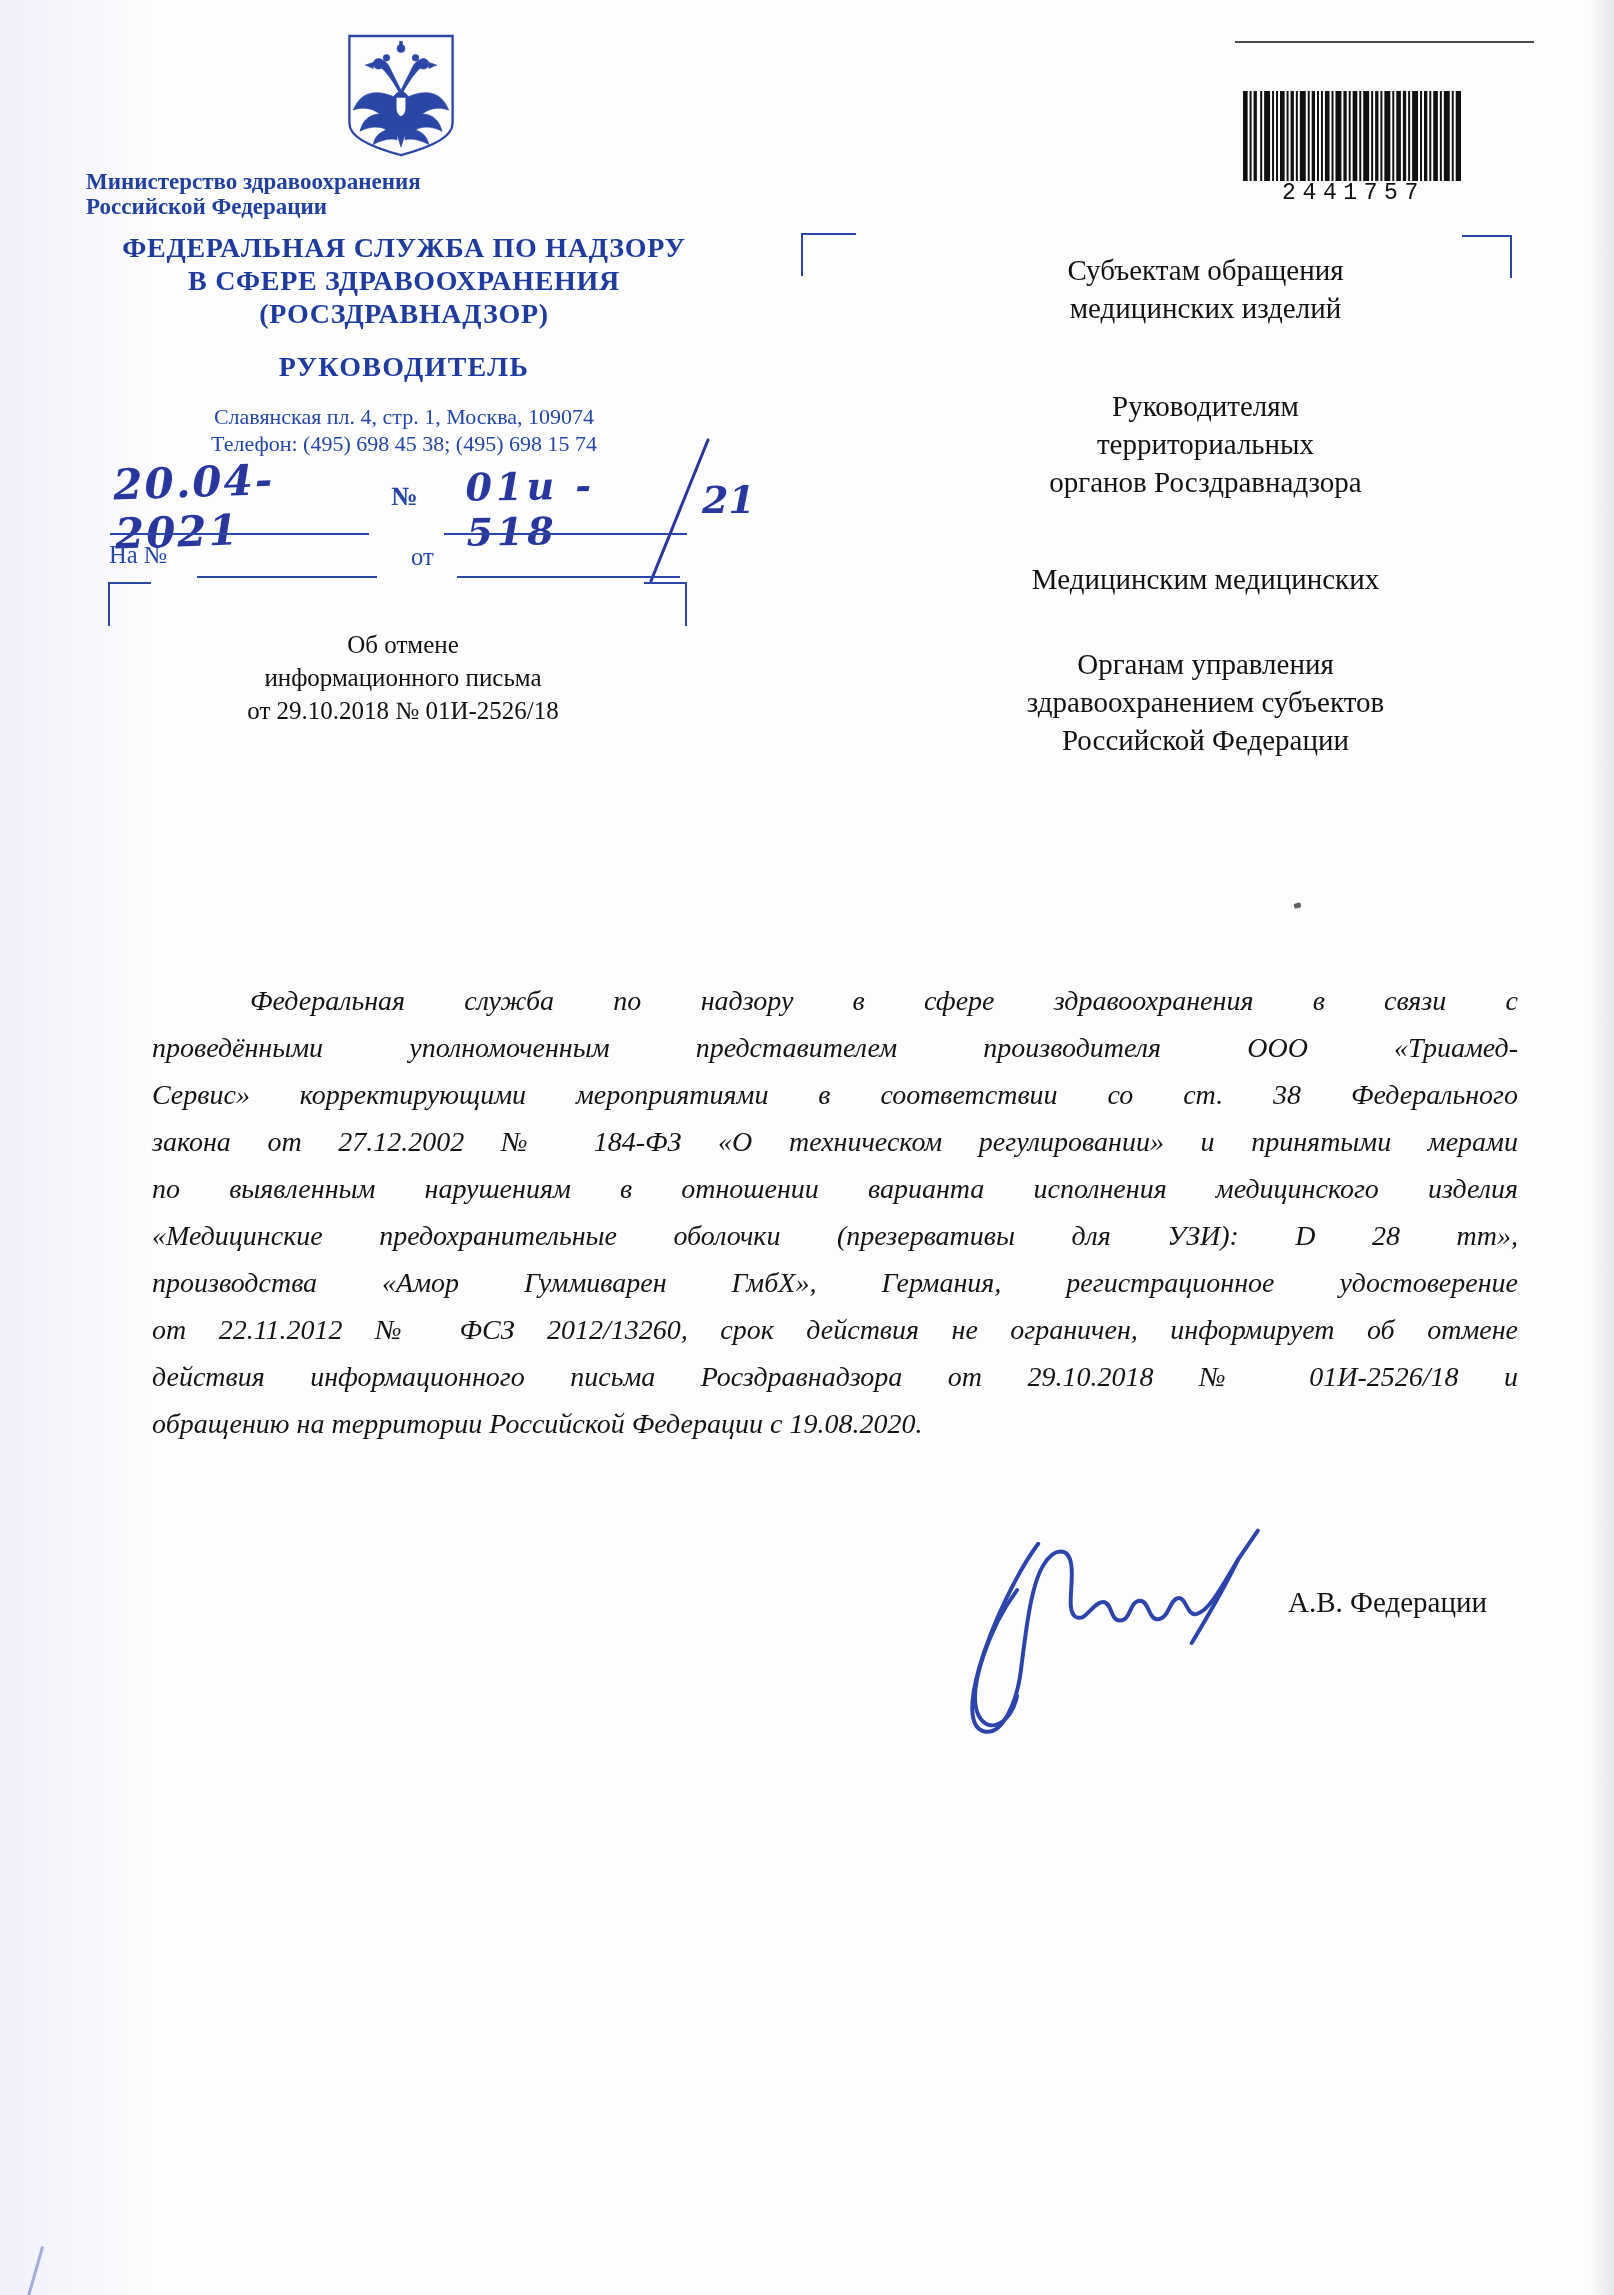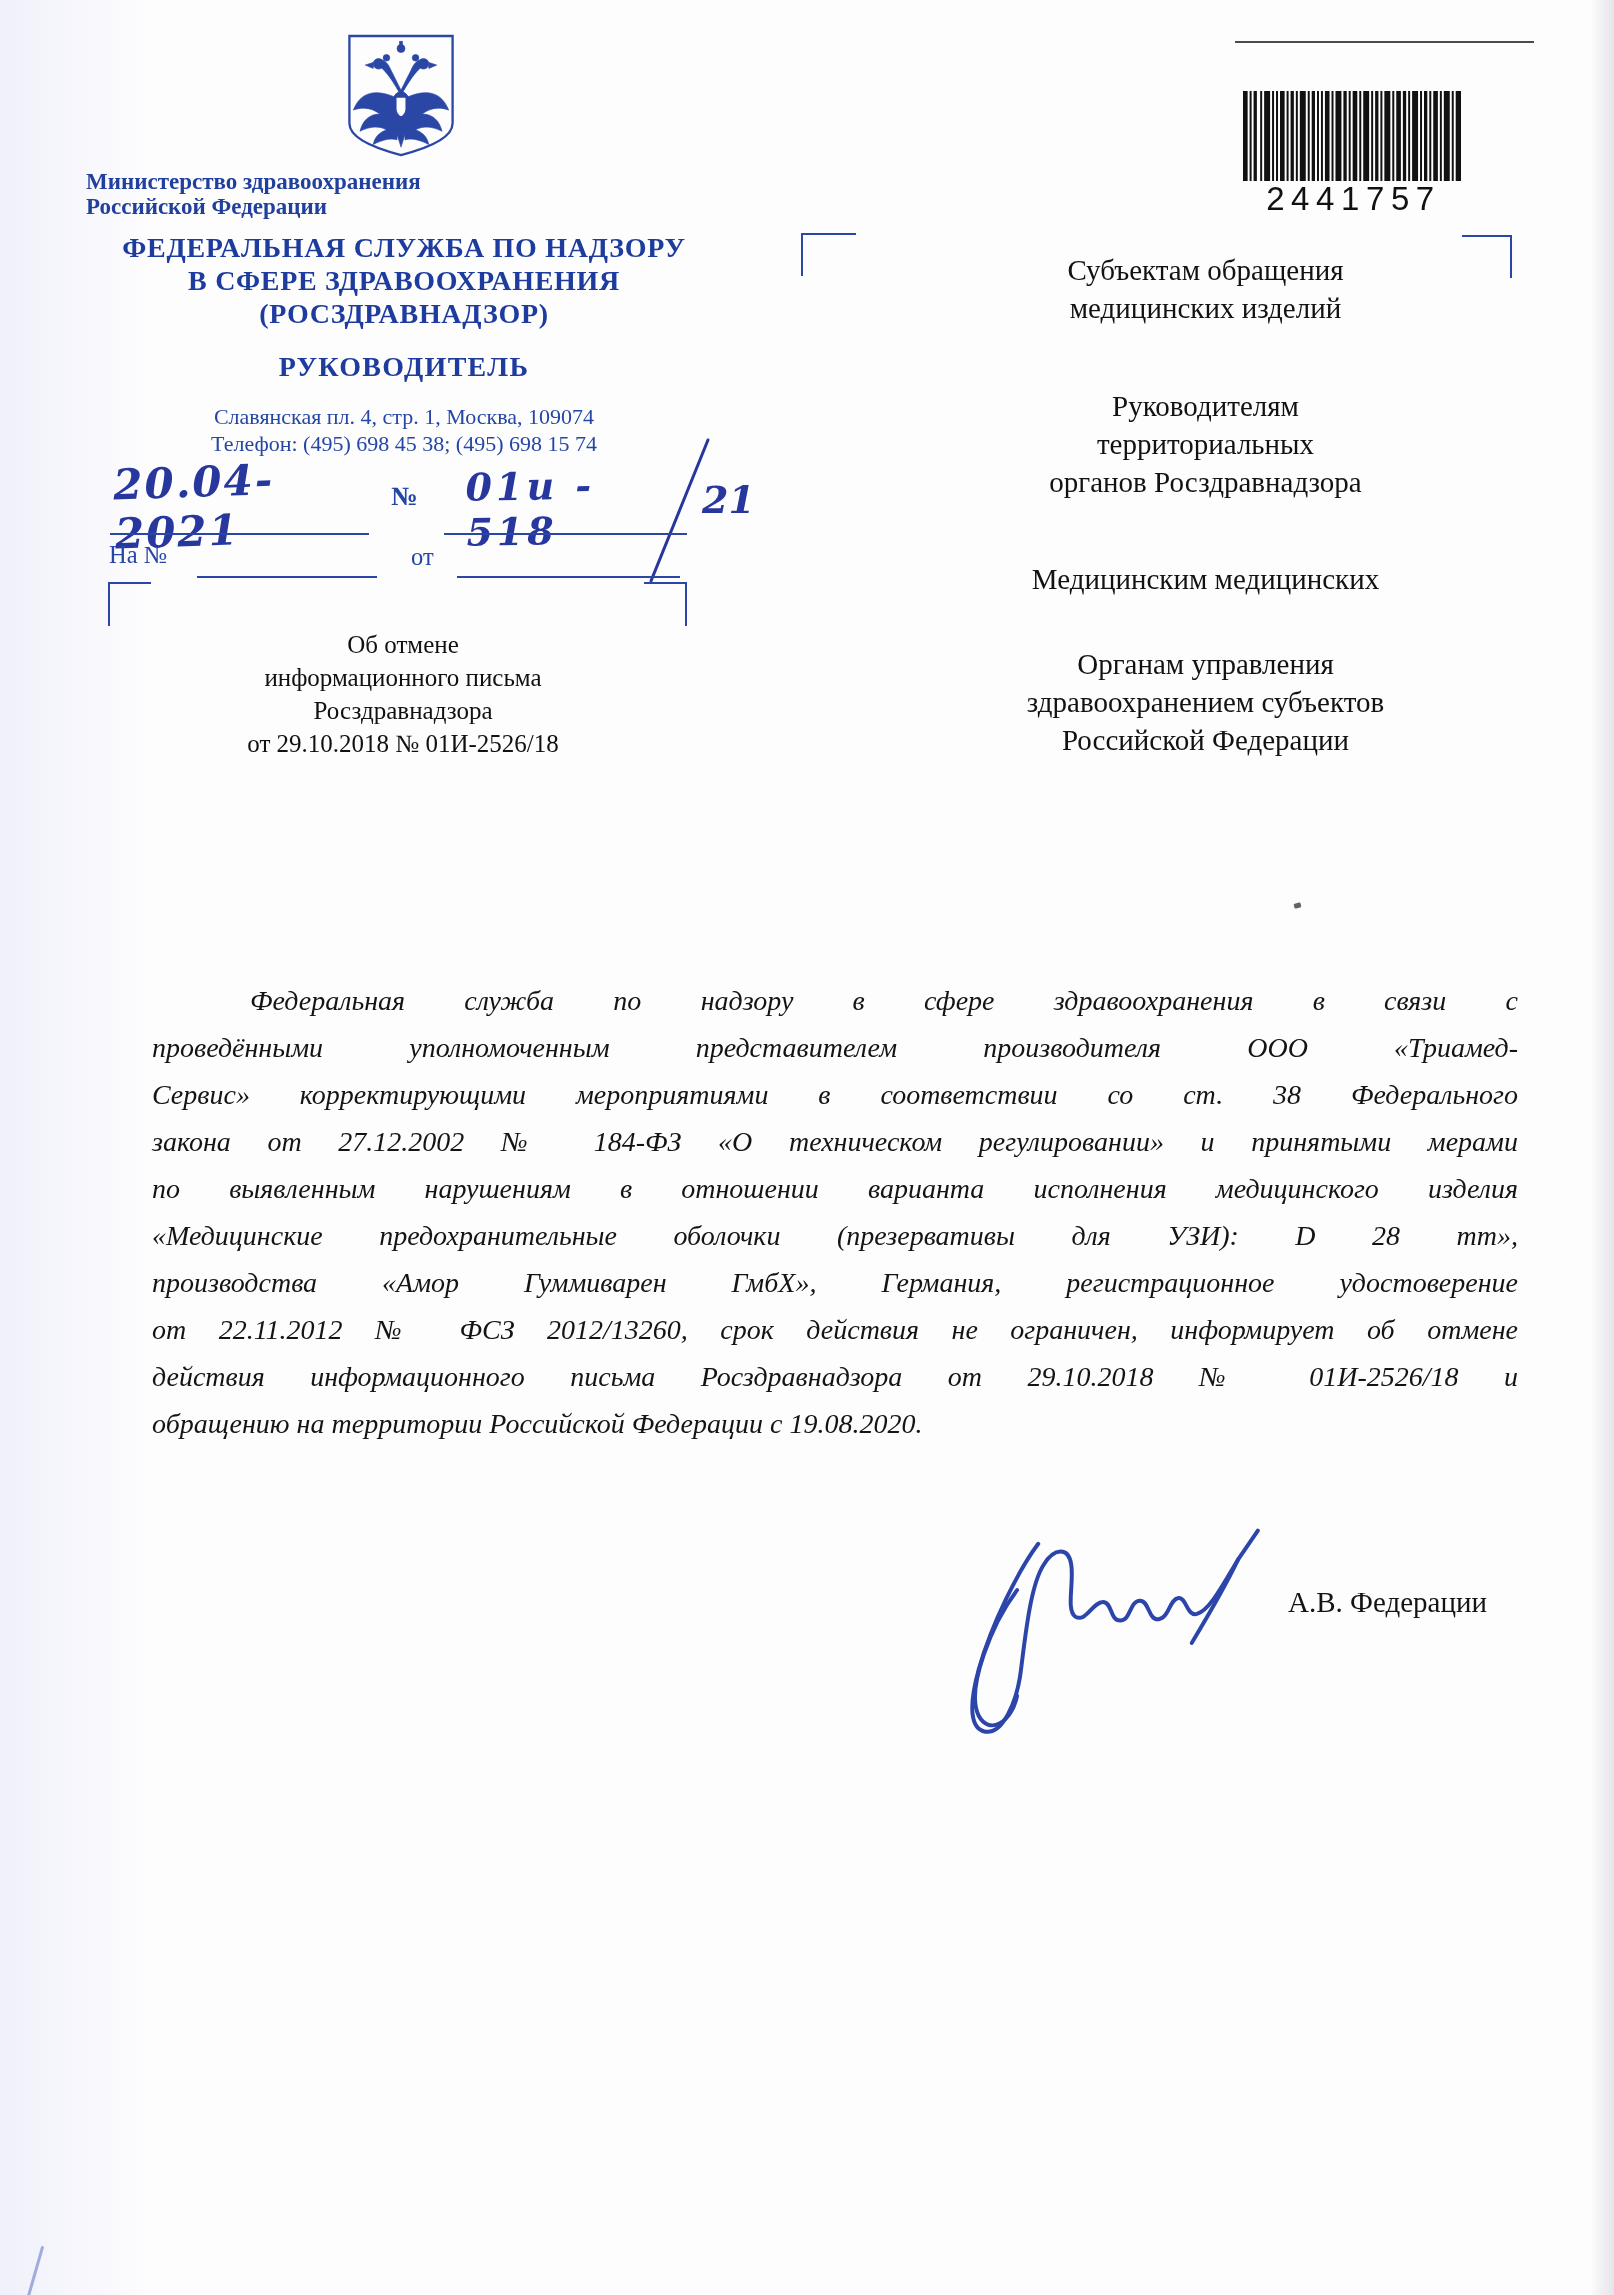--- a/index.html
+++ b/index.html
@@ -69,22 +69,22 @@
     left:152px; top:628px; width:502px;
     text-align:center; font-size:25px; line-height:33px; color:#111;
   }
 
   
   .topline { left:1235px; top:41px; width:299px; height:2px; background:#4a4a52; }
   .barcode { left:1243px; top:91px; width:218px; height:90px; }
   .barcode-number {
     left:1228px; top:180px; width:251px;
     text-align:center;
-    font-family:Liberation Sans, sans-serif;
-    font-size:33px; letter-spacing:6.6px; color:#111;
+    font-family:Liberation Mono, monospace;
+    font-size:23px; letter-spacing:6.6px; color:#111;
   }
 
   
   .addressees { left:879px; top:0; width:621px; text-align:center; }
   .adr-group { position:absolute; left:16px; width:621px; font-size:29px; line-height:38px; color:#121212; }
   .g0 { top:251px; } .g1 { top:387px; } .g2 { top:560px; } .g3 { top:645px; }
 
   
   .body-block { left:152px; top:977px; width:1366px; }
   .body-line {
@@ -160,21 +160,20 @@
   <div class="abs u-line ul-reply2"></div>
 
   <div class="abs crn crn-tl sub-crn-l"></div>
   <div class="abs crn crn-tr sub-crn-r"></div>
   <div class="abs crn crn-tl adr-crn-l"></div>
   <div class="abs crn crn-tr adr-crn-r"></div>
 
   <div class="abs subject">
     <div>Об отмене</div>
     <div>информационного письма</div>
-    <div>Росздравнадзора</div>
     <div>от 29.10.2018 № 01И-2526/18</div>
   </div>
 
   <div class="abs topline"></div>
   <svg class="abs barcode" viewBox="0 0 330 136" xmlns="http://www.w3.org/2000/svg" preserveAspectRatio="none">
     <g fill="#111">
       <rect x="0" width="7" height="136"></rect>
         <rect x="10" width="3" height="136"></rect>
         <rect x="16" width="5" height="136"></rect>
       <rect x="26" width="3" height="136"></rect>

